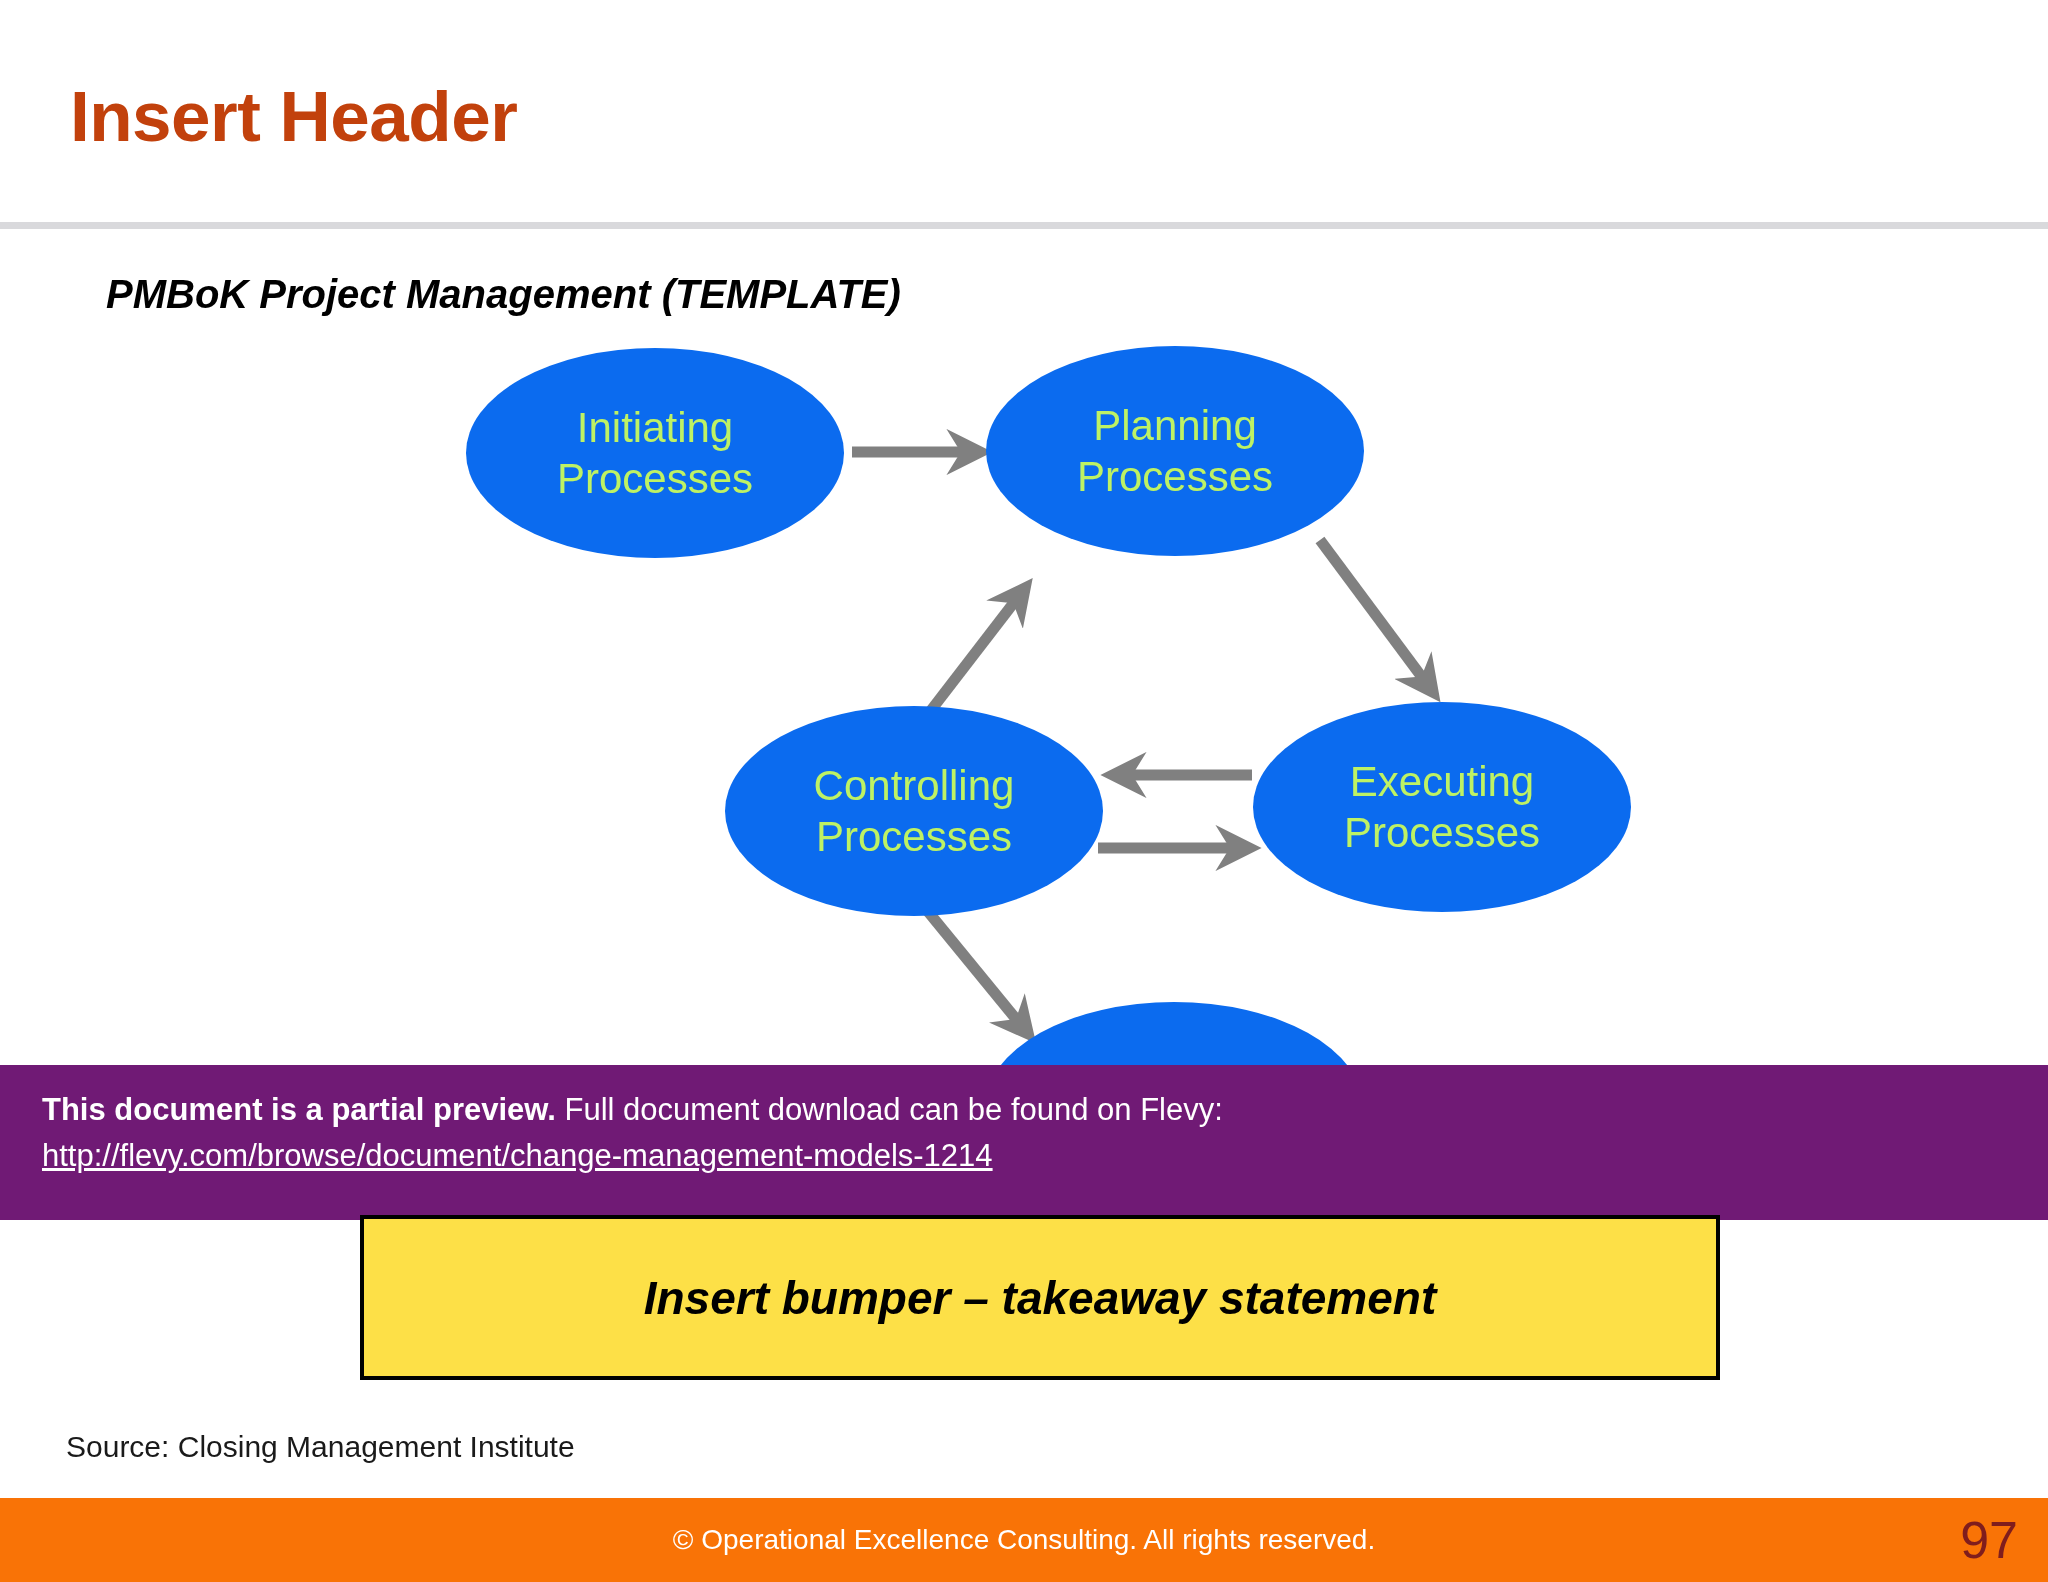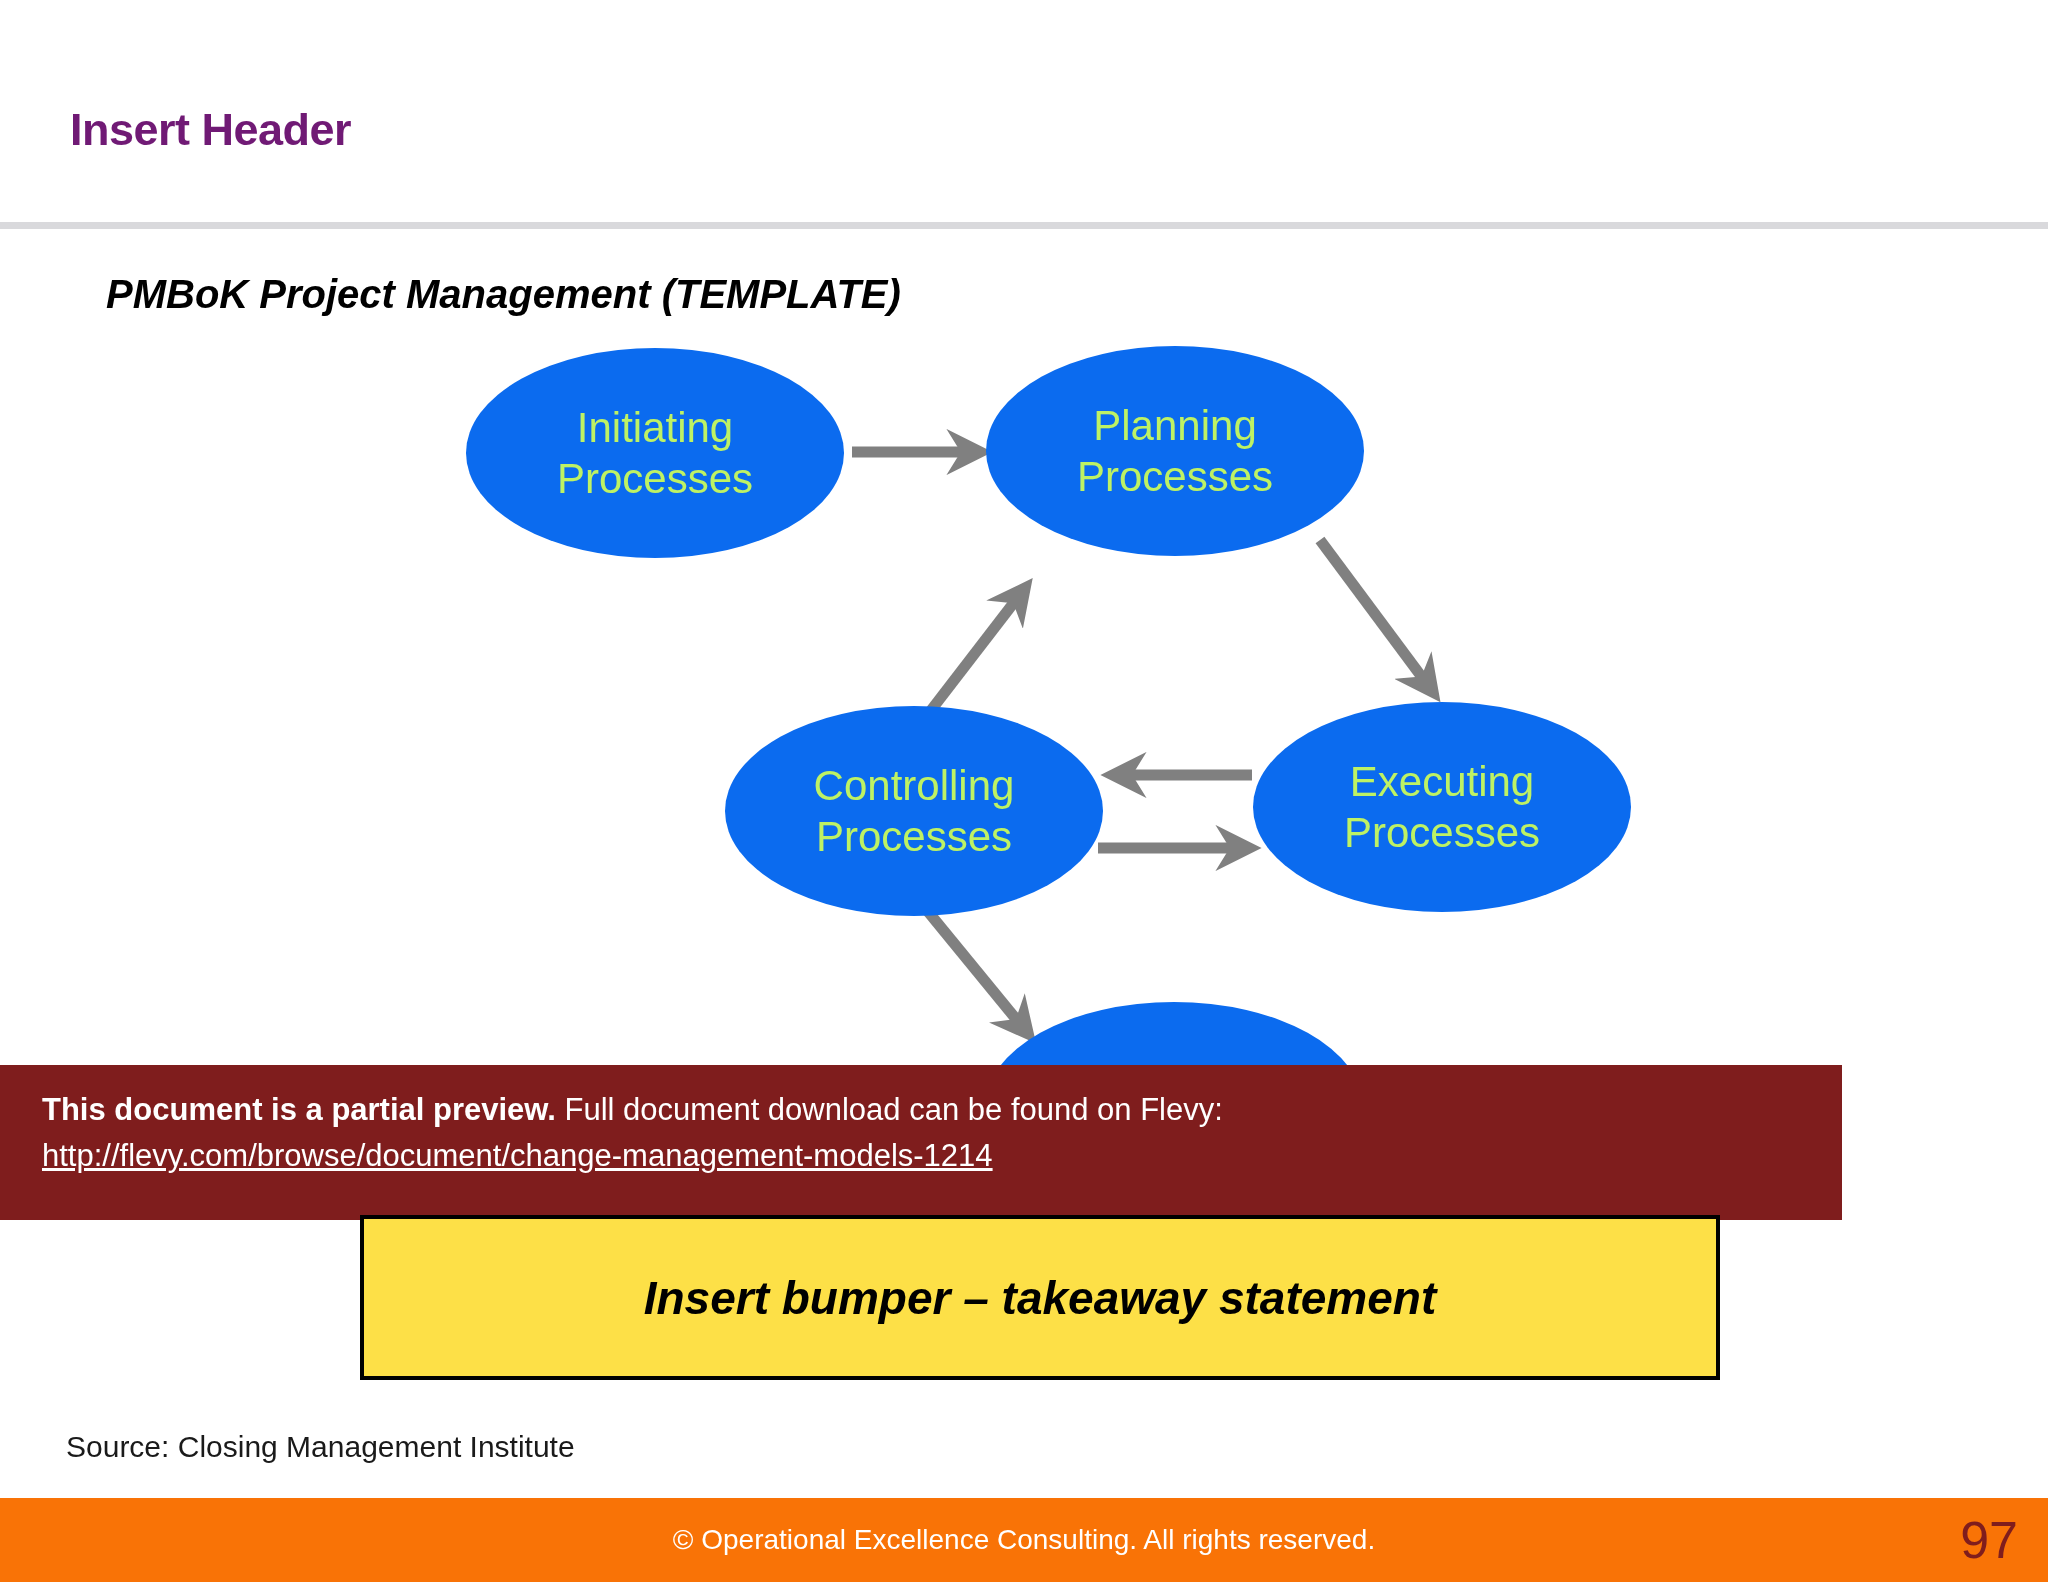--- a/index.html
+++ b/index.html
@@ -15,24 +15,24 @@
     width: 2048px;
     height: 1582px;
     background: #ffffff;
     overflow: hidden;
   }
 
   
   #header-title {
     position: absolute;
     left: 70px;
-    top: 104px;
-    font-size: 45px;
+    top: 76px;
+    font-size: 71px;
     font-weight: bold;
-    color: #701a75;
+    color: #c2410c;
     letter-spacing: -0.5px;
     white-space: nowrap;
   }
   #header-rule {
     position: absolute;
     left: 0;
     top: 222px;
     width: 2048px;
     height: 7px;
     background: #D9D9DC;
@@ -87,23 +87,23 @@
     left: 0; top: 0;
     width: 2048px; height: 740px;
     pointer-events: none;
   }
 
   
   #preview-banner {
     position: absolute;
     left: 0;
     top: 1065px;
-    width: 1842px;
+    width: 2048px;
     height: 155px;
-    background: #7f1d1d;
+    background: #701a75;
     color: #ffffff;
   }
   #preview-line1 {
     position: absolute;
     left: 42px;
     top: 27px;
     font-size: 31px;
     white-space: nowrap;
   }
   #preview-line1 b { font-weight: bold; }

